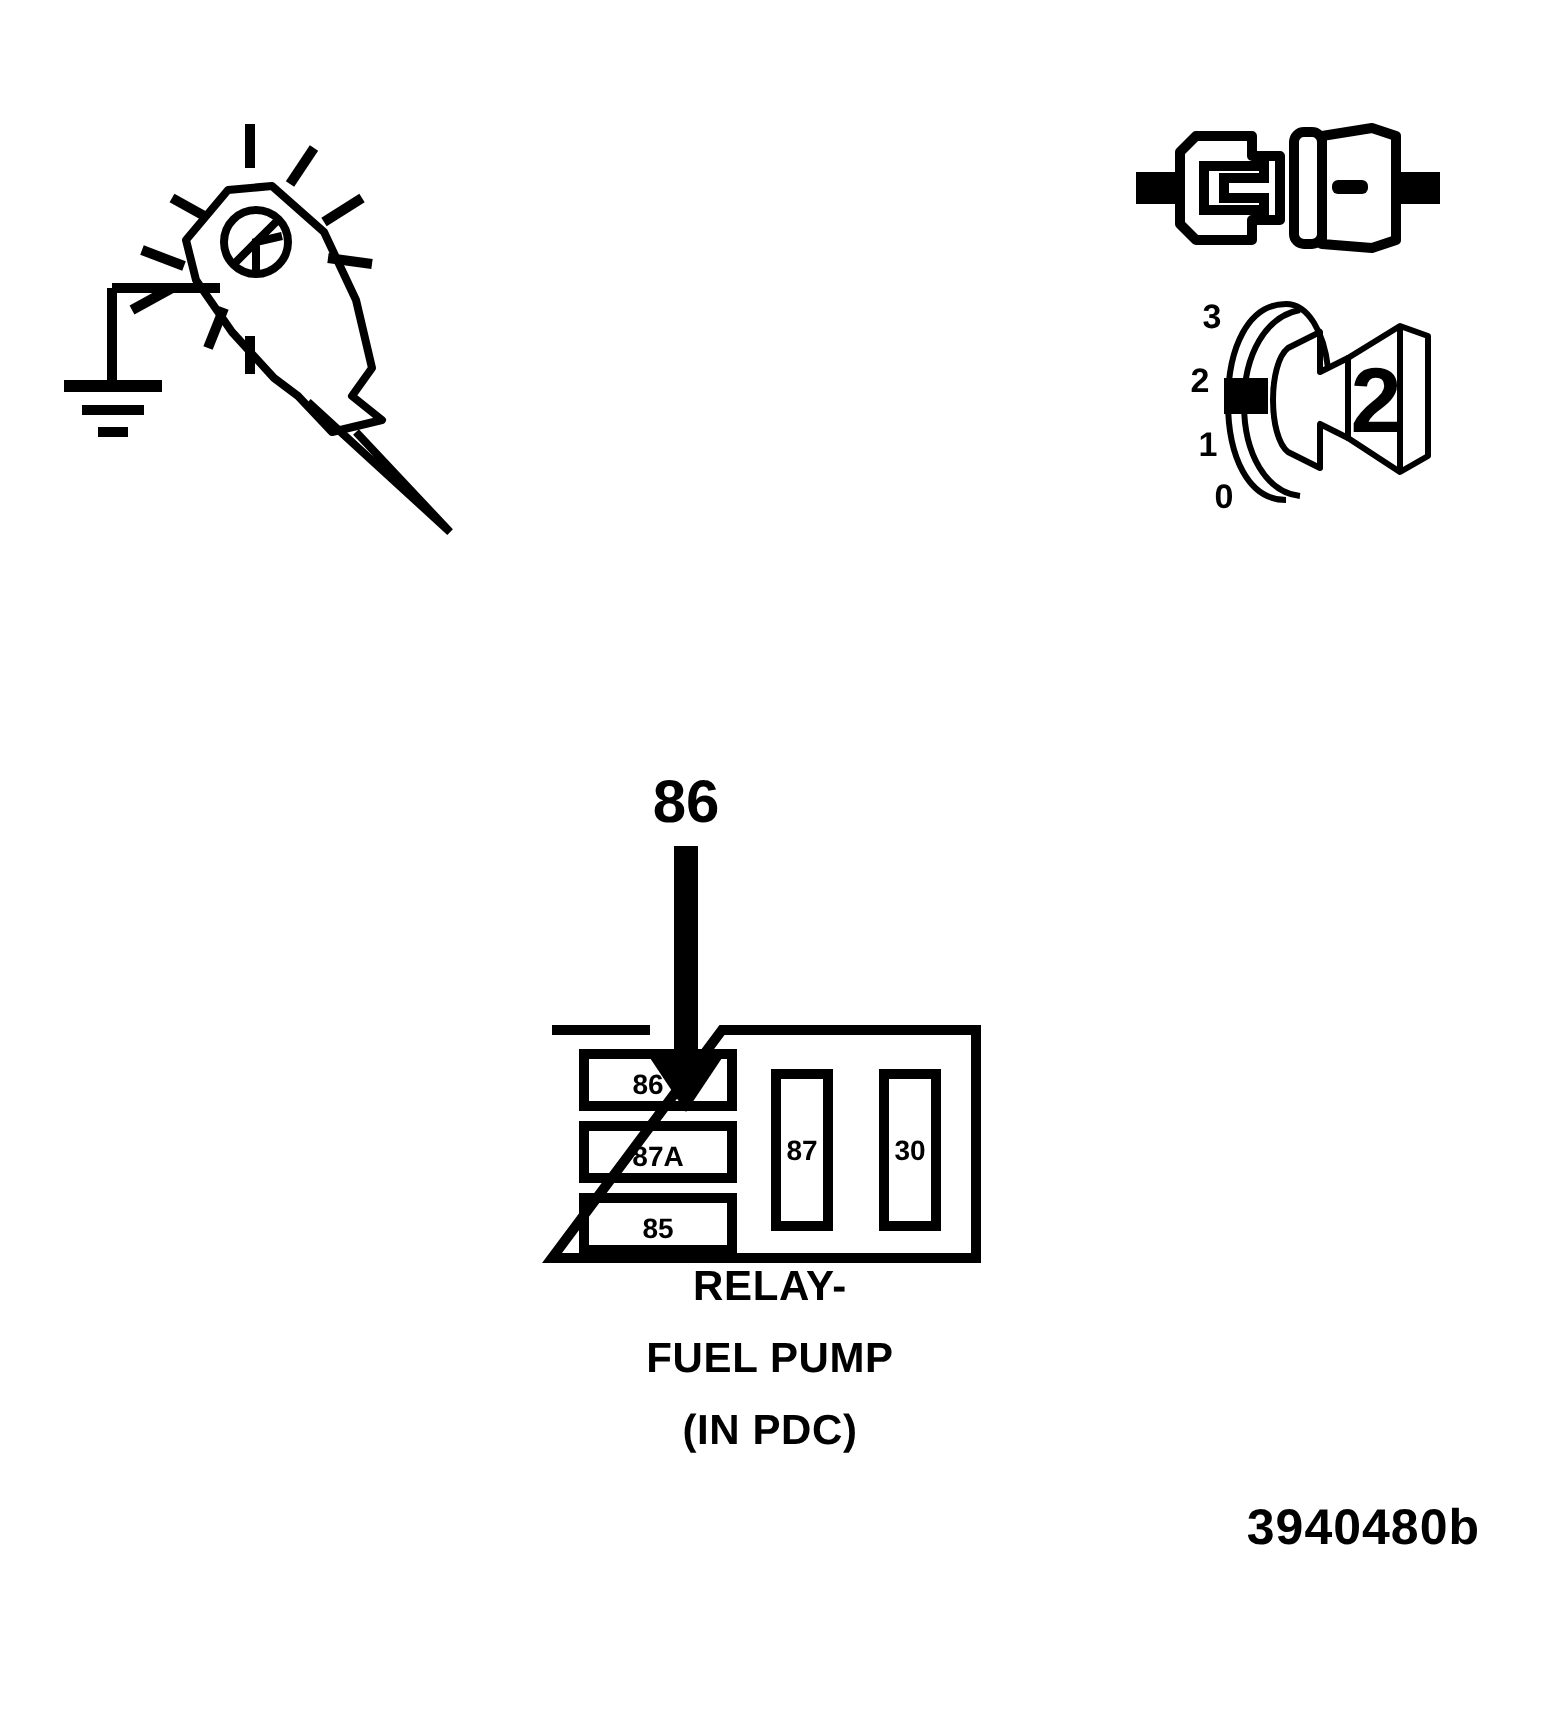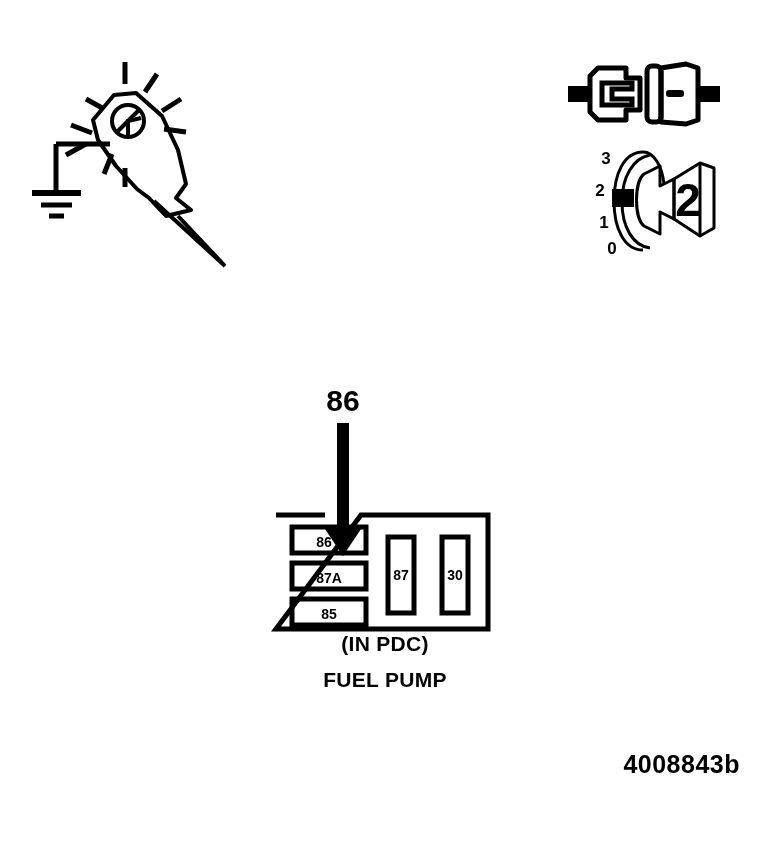--- a/index.html
+++ b/index.html
@@ -198,19 +198,20 @@
         <text class="lbl" x="139" y="201" font-size="14" text-anchor="middle">87</text>
       </g>
       <g>
         <rect class="st" stroke-width="5" x="180" y="158" width="26" height="76"></rect>
         <text class="lbl" x="193" y="201" font-size="14" text-anchor="middle">30</text>
       </g>
     </svg>
   </div>
 
   <div class="relay-caption">
+    <div>RELAY-</div>
+    <div>FUEL PUMP</div>
     <div>(IN PDC)</div>
-    <div>FUEL PUMP</div>
-  </div>
-
-  <div class="ref-number">4008843b</div>
+  </div>
+
+  <div class="ref-number">3940480b</div>
 
 </div>
 
 </body></html>

